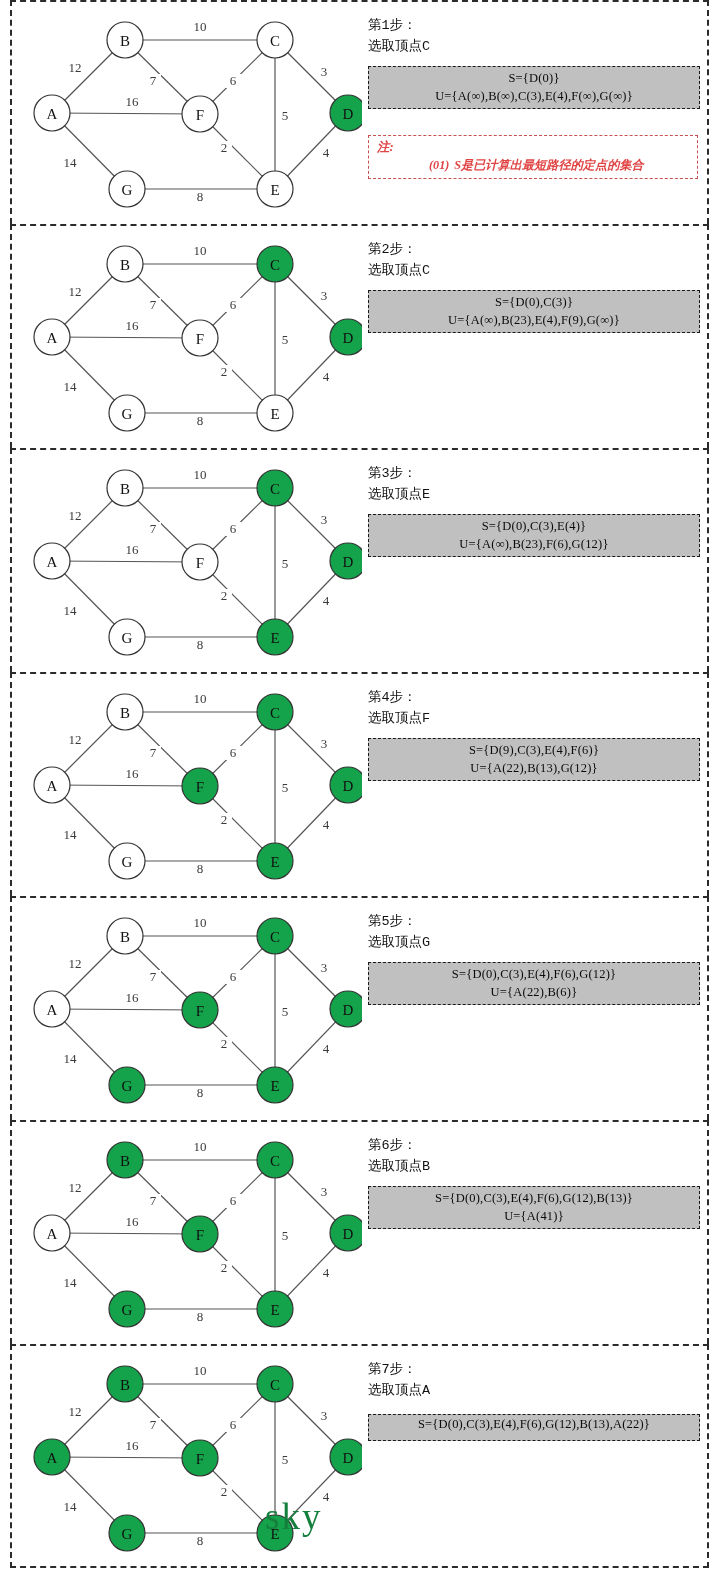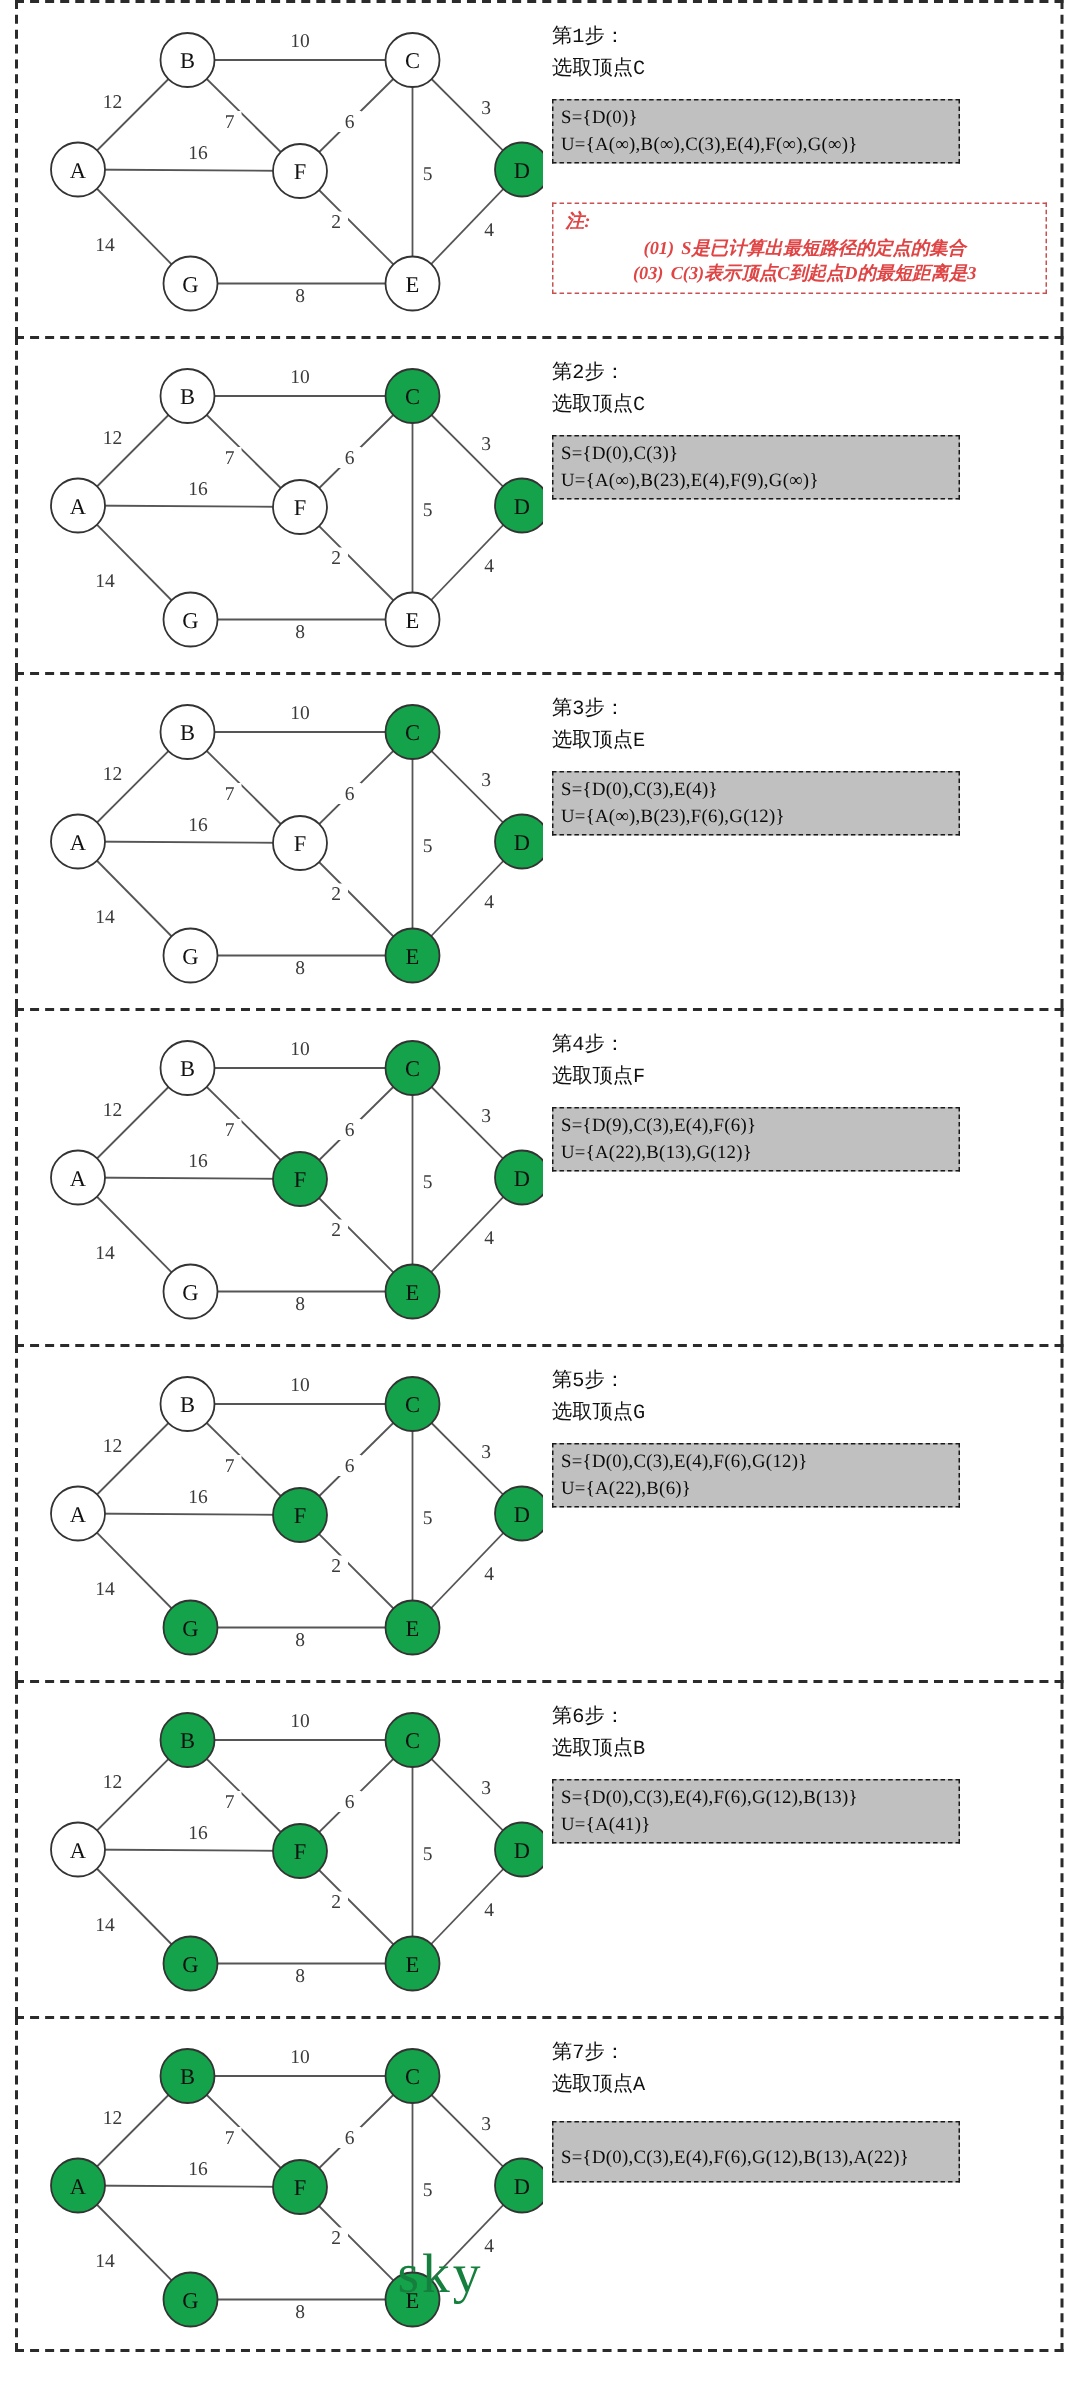--- a/index.html
+++ b/index.html
@@ -65,34 +65,35 @@
     font-family:Liberation Mono, monospace;
     font-size:13.5px;
     color:#111;
     line-height:1.55;
     white-space:pre-line;
   }
   .set-box{
     position:absolute;
     left:4px;
     top:64px;
-    width:272px;
+    width:332px;
     background:#c0c0c0;
     border:1.6px dashed #1a1a1a;
     box-sizing:border-box;
     padding:2px 5px 3px 5px;
     font-family:"Liberation Serif","DejaVu Serif",serif;
     font-size:12.5px;
     line-height:1.45;
     color:#0a0a0a;
     letter-spacing:0.2px;
+    text-align:center;
   }
   .set-box.single{
     top:68px;
-    padding-top:14px;
+    padding-top:0;
     padding-bottom:7px;
   }
   .set-line{white-space:nowrap;}
   .note-box{
     position:absolute;
     left:4px;
     top:133px;
     width:330px;
     border:1.5px dashed #c85050;
     box-sizing:border-box;
@@ -179,21 +180,20 @@
           </div>
           <div class="rightcol">
             <div class="step-title"><div>第1步：</div><div>选取顶点C</div></div>
             <div class="set-box">
               <div class="set-line">S={D(0)}</div>
               <div class="set-line">U={A(∞),B(∞),C(3),E(4),F(∞),G(∞)}</div>
             </div>
             <div class="note-box">
               <div class="note-title">注:</div>
               <div class="note-line"><span class="idx">(01)</span><span>S是已计算出最短路径的定点的集合</span></div>
-              <div class="note-line"><span class="idx">(03)</span><span>C(3)表示顶点C到起点D的最短距离是3</span></div>
             </div>
           </div>
         </div>
       </div>
       <div class="panel">
         <div class="panel-inner">
           <div class="graph">
             <svg width="350" height="224" viewBox="0 0 350 224">
               <line x1="40" y1="111" x2="113" y2="38" stroke="#555555" stroke-width="1.2"></line>
               <line x1="40" y1="111" x2="188" y2="112" stroke="#555555" stroke-width="1.2"></line>

